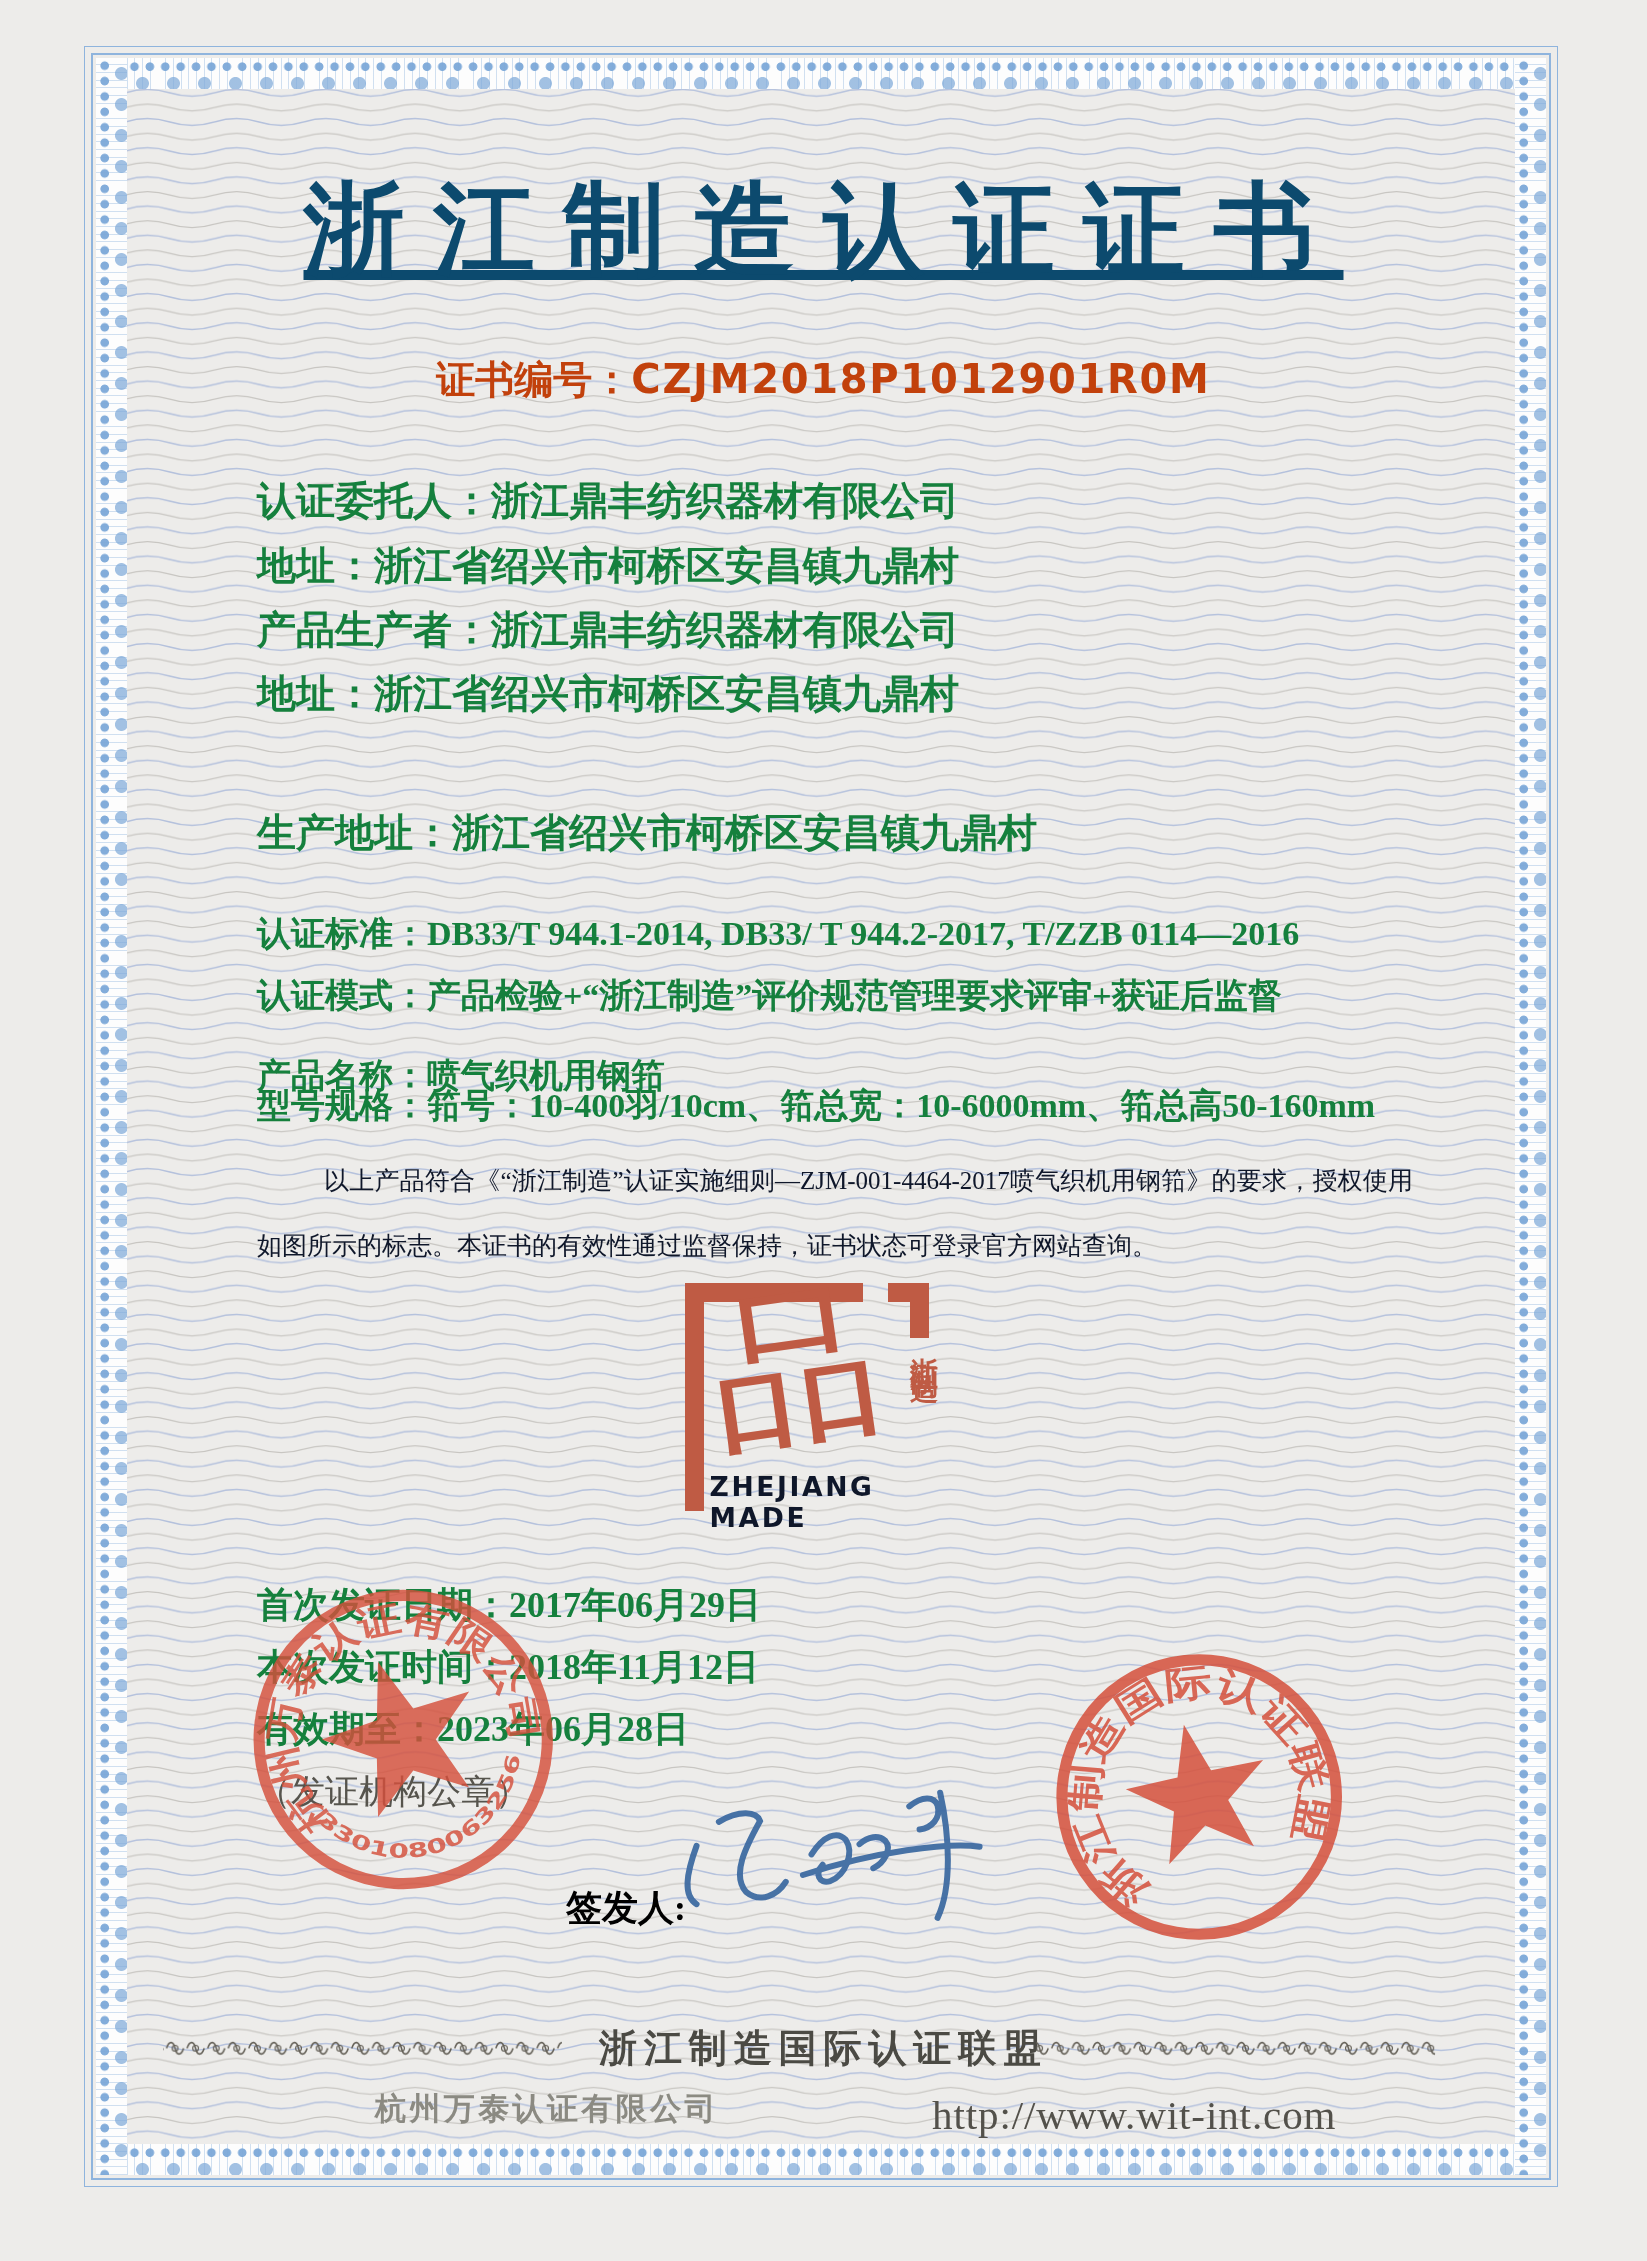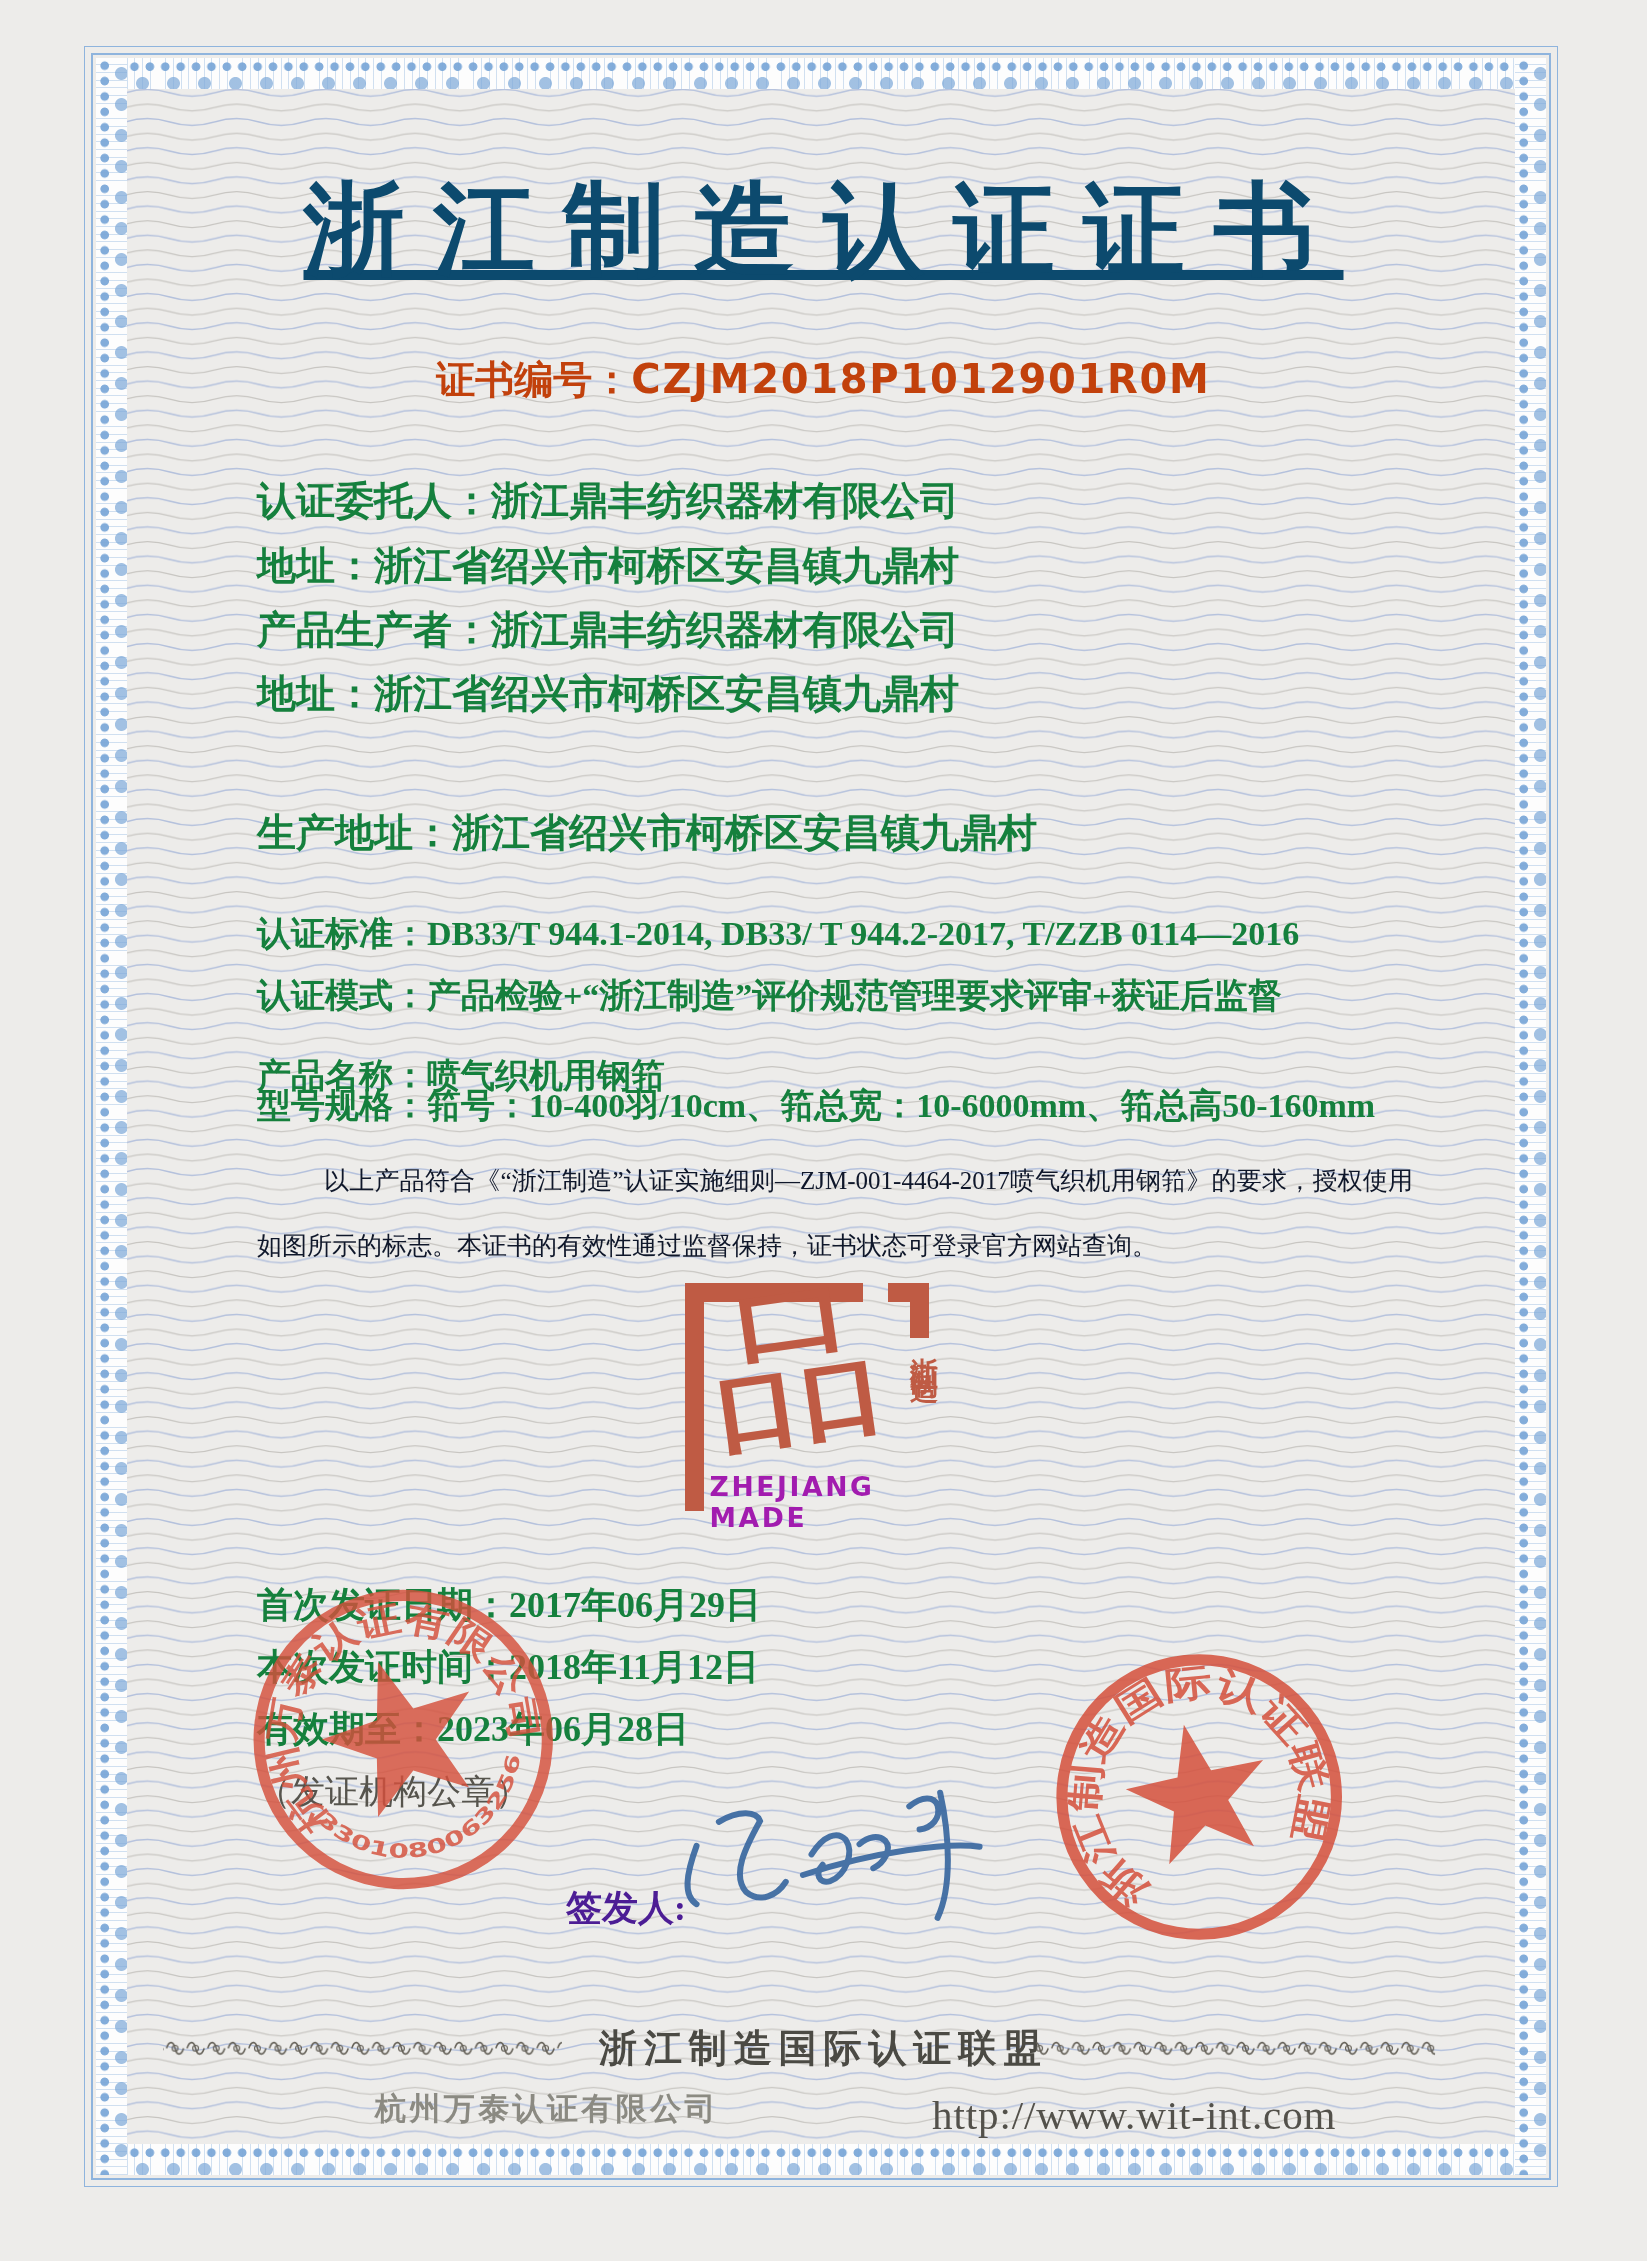--- a/index.html
+++ b/index.html
@@ -32,38 +32,38 @@
   .certno{left:0;width:100%;top:353px;text-align:center;color:#c2410c;}
   .certno .lbl{font-size:39px;font-weight:bold;}
   .certno .val{font-size:40px;font-weight:600;font-family:"DejaVu Sans",sans-serif;letter-spacing:1.7px;}
   .row{left:257px;font-weight:bold;color:#15803d;}
   .f-row{font-size:39px;}
   .s-row{font-size:34px;}
   .statement{left:257px;top:1148px;width:1156px;white-space:normal;font-size:25px;line-height:65px;
              color:#0f172a;text-align:justify;text-indent:67px;}
   .d-row{font-size:36px;}
   .seal-note{left:257px;top:1769px;font-size:34px;color:#56544d;}
-  .issuer{left:566px;top:1884px;font-size:36px;font-weight:bold;color:#4c1d95;}
+  .issuer{left:566px;top:1884px;font-size:36px;font-weight:bold;color:#000000;}
   .banner{left:0;width:100%;top:2023px;text-align:center;font-size:38px;font-weight:bold;
           letter-spacing:6.9px;color:#4b4a44;}
   .footer-org{left:375px;top:2088px;font-size:31px;font-weight:600;letter-spacing:3.4px;color:#8b8a82;}
   .footer-url{left:932px;top:2091px;font-size:41px;color:#53514b;letter-spacing:0.9px;}
   
   .logo{position:absolute;left:682px;top:1280px;width:257px;height:250px;z-index:2;}
   .logo .bar{position:absolute;background:#bf5b44;}
   .bar-left{left:3.4px;top:3.4px;width:19px;height:228px;}
   .bar-top{left:3.4px;top:3.4px;width:178px;height:19px;}
   .bar-gap{left:206px;top:3.4px;width:41px;height:19px;}
   .bar-corner{left:228px;top:3.4px;width:19px;height:55px;}
   .logo-mark{position:absolute;left:27.5px;top:5.1px;font-size:168px;line-height:1;color:#bf5b44;
              transform:rotate(-8deg);font-family:"Liberation Serif",serif;}
   .logo-side{position:absolute;right:-3.4px;top:55px;writing-mode:vertical-rl;font-size:28px;
              font-weight:bold;letter-spacing:6px;color:#bf5b44;}
   .logo-caption{position:absolute;left:27.5px;bottom:-3.4px;font-size:26.6px;font-weight:bold;
-                letter-spacing:2.6px;color:#a21caf;font-family:"DejaVu Sans",sans-serif;}
+                letter-spacing:2.6px;color:#0f172a;font-family:"DejaVu Sans",sans-serif;}
   .stamps{position:absolute;left:0;top:0;z-index:4;pointer-events:none;}
 </style>
 </head>
 <body>
 
 <div class="page">
 
   <svg class="waves" width="1397" height="2064" viewBox="0 0 1628 2406">
     <defs>
       <pattern id="wv" width="104" height="34" patternUnits="userSpaceOnUse">

